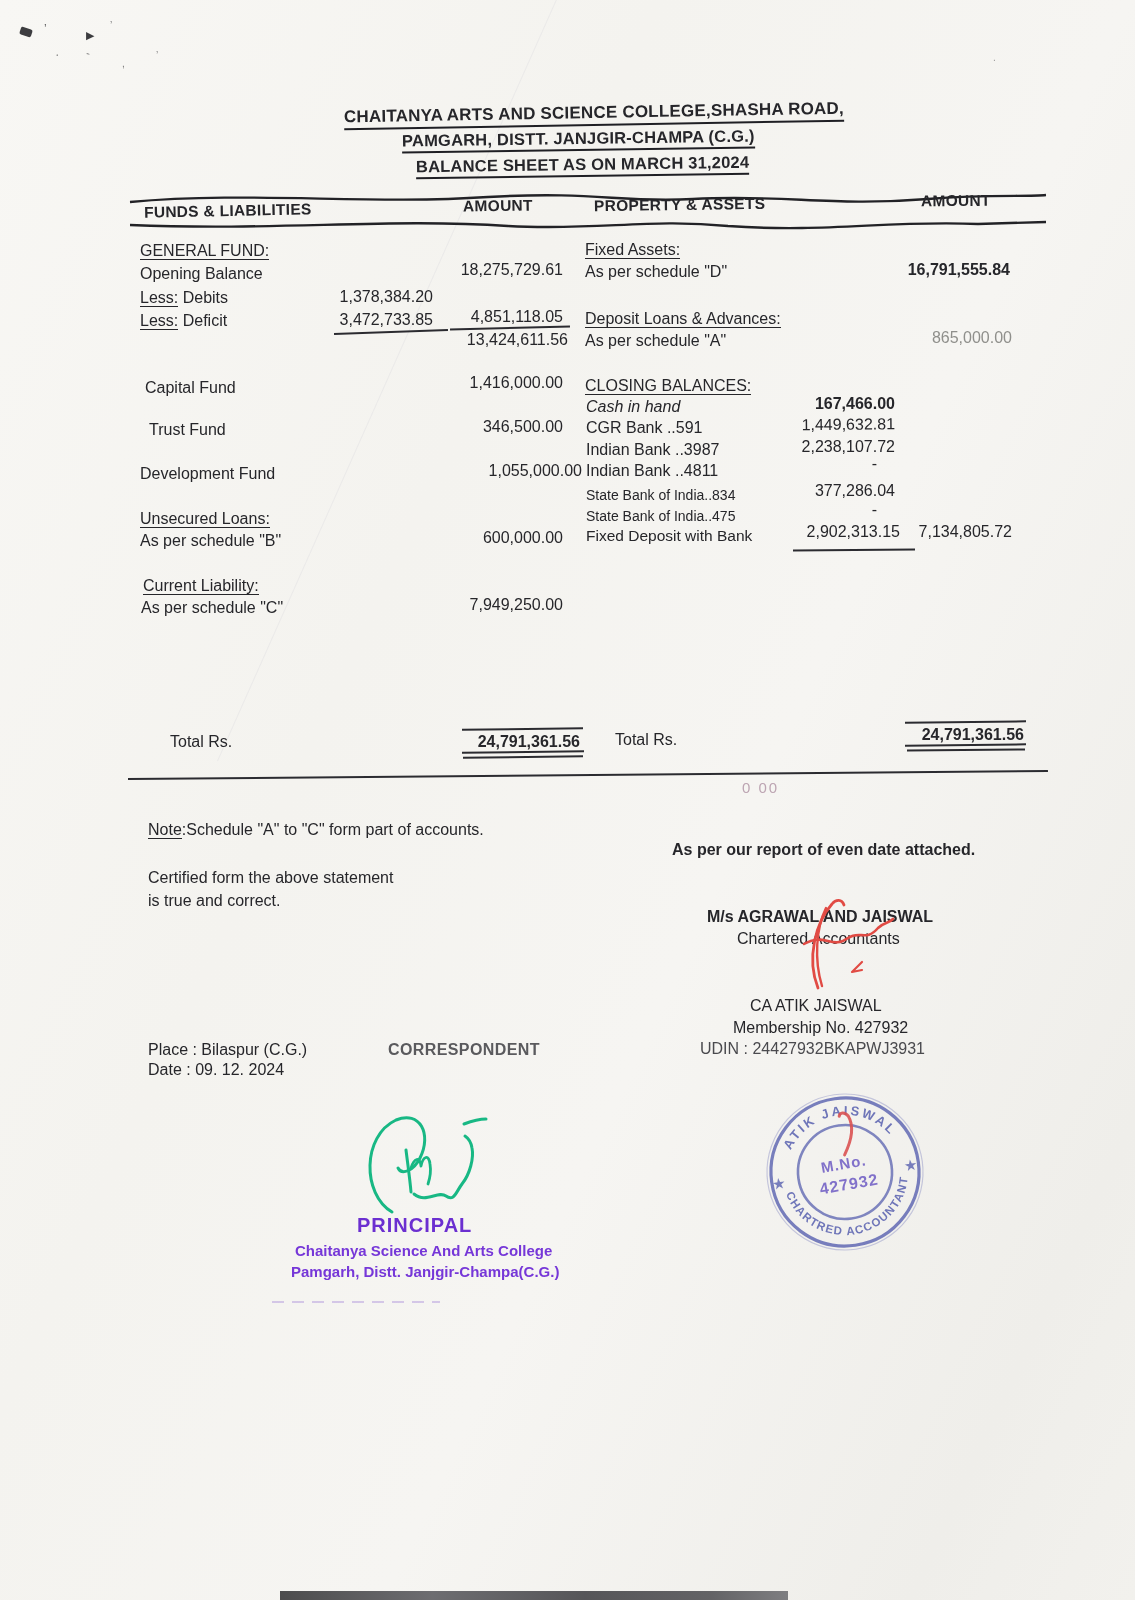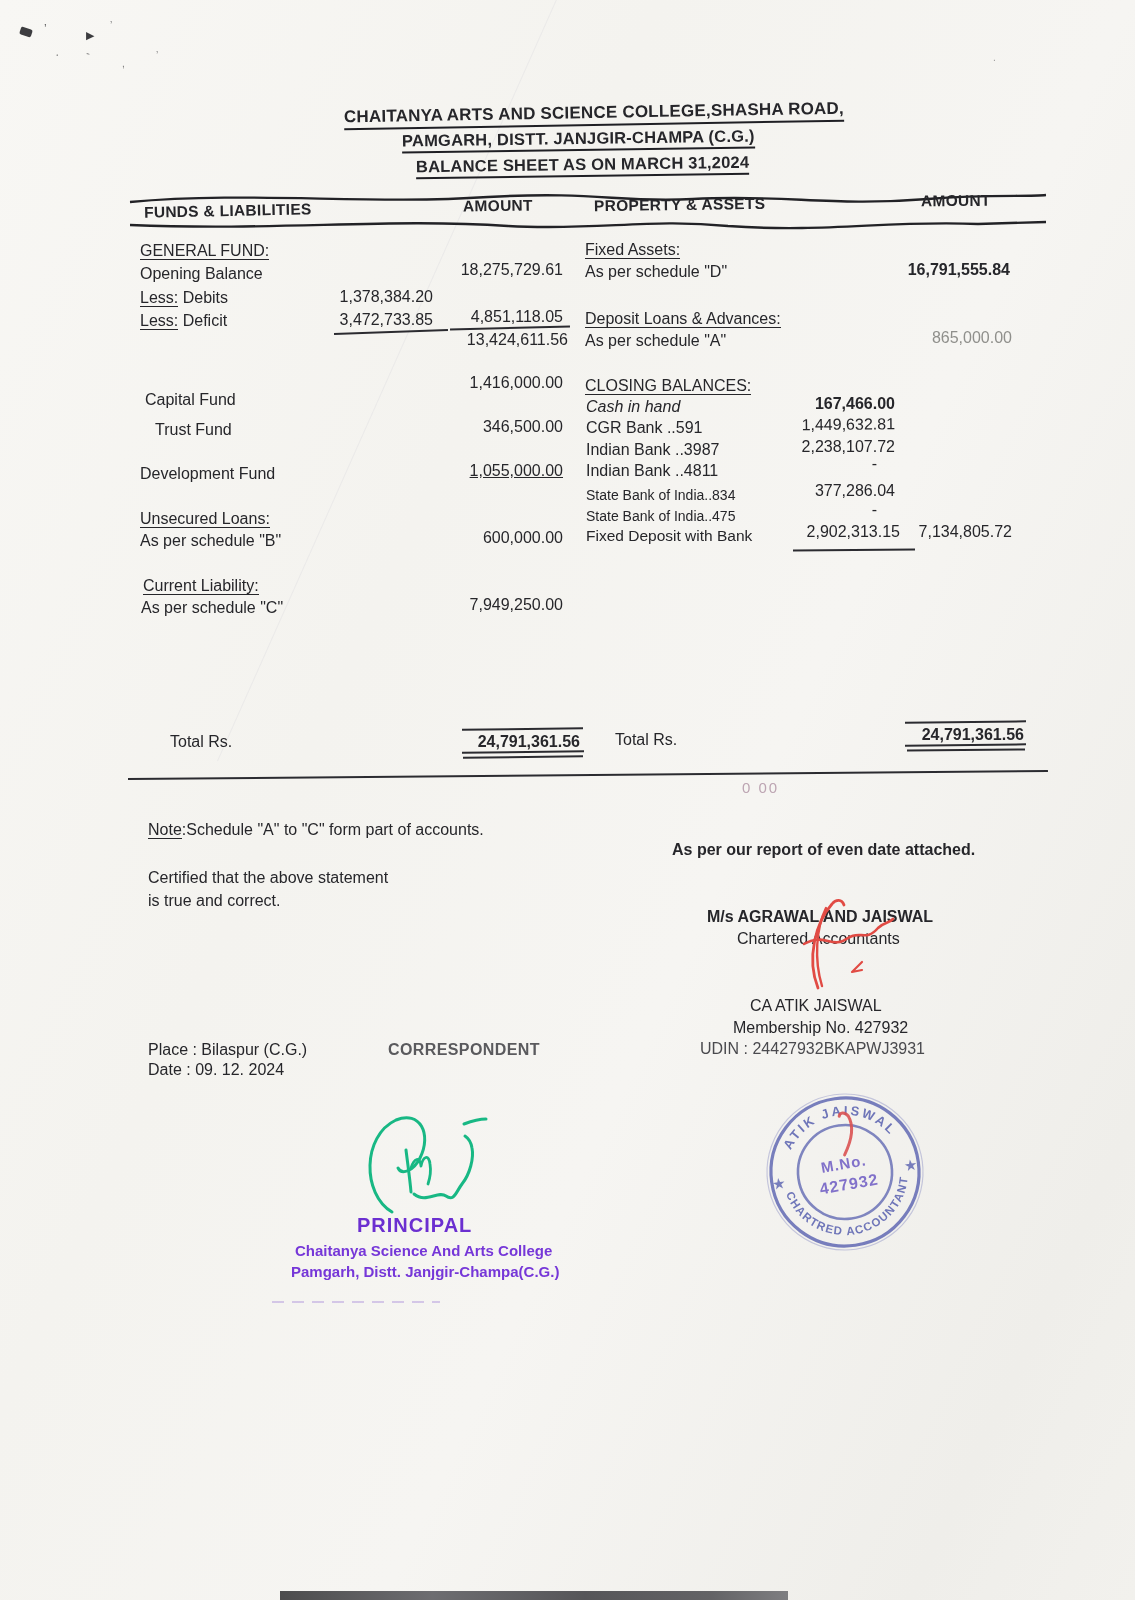--- a/index.html
+++ b/index.html
@@ -66,28 +66,28 @@
   <div class="num" style="left:413px;top:261px;">18,275,729.61</div>
   <div class="t" style="left:140px;top:289px;"><span class="u">Less:</span><span> Debits</span></div>
   <div class="num" style="left:283px;top:288px;">1,378,384.20</div>
   <div class="t" style="left:140px;top:312px;"><span class="u">Less:</span><span> Deficit</span></div>
   <div class="num" style="left:283px;top:311px;">3,472,733.85</div>
   <div class="num" style="left:413px;top:308px;">4,851,118.05</div>
   <div class="line" style="left:334px;top:331px;width:114px;transform:rotate(-2deg);"></div>
   <div class="line" style="left:450px;top:327px;width:120px;transform:rotate(-1.5deg);"></div>
   <div class="num" style="left:418px;top:331px;">13,424,611.56</div>
 
-  <div class="t" style="left:145px;top:379px;margin-top:12px;">Capital Fund</div>
+  <div class="t" style="left:145px;top:379px;">Capital Fund</div>
   <div class="num" style="left:413px;top:374px;">1,416,000.00</div>
 
-  <div class="t" style="left:155px;top:421px;">Trust Fund</div>
+  <div class="t" style="left:149px;top:421px;">Trust Fund</div>
   <div class="num" style="left:413px;top:418px;">346,500.00</div>
 
   <div class="t" style="left:140px;top:465px;">Development Fund</div>
-  <div class="num" style="left:413px;top:462px;text-decoration:underline;">1,055,000.00</div>
+  <div class="num" style="left:432px;top:462px;">1,055,000.00</div>
 
   <div class="t" style="left:140px;top:510px;"><span class="u">Unsecured Loans:</span></div>
   <div class="t" style="left:140px;top:532px;">As per schedule "B"</div>
   <div class="num" style="left:413px;top:529px;">600,000.00</div>
 
   <div class="t" style="left:143px;top:577px;"><span class="u">Current Liability:</span></div>
   <div class="t" style="left:141px;top:599px;">As per schedule "C"</div>
   <div class="num" style="left:413px;top:596px;">7,949,250.00</div>
 
   <div class="t" style="left:585px;top:241px;"><span class="u">Fixed Assets:</span></div>
@@ -127,21 +127,21 @@
   <div class="line" style="left:905px;top:721px;width:121px;transform:rotate(-0.6deg);"></div>
   <div class="num tot" style="left:874px;top:726px;">24,791,361.56</div>
   <div class="line" style="left:905px;top:744px;width:121px;transform:rotate(-0.6deg);"></div>
   <div class="line" style="left:907px;top:749px;width:118px;transform:rotate(-0.6deg);"></div>
 
   <div class="line" style="left:128px;top:778px;width:920px;height:2.2px;transform:rotate(-0.5deg);transform-origin:left center;"></div>
   <div class="t residual" style="left:742px;top:779px;">0 00</div>
 
   <div class="t" style="left:148px;top:821px;"><span class="u">Note</span><span>:Schedule "A" to "C" form part of accounts.</span></div>
   <div class="t sb" style="left:672px;top:841px;">As per our report of even date attached.</div>
-  <div class="t" style="left:148px;top:869px;">Certified that the above statement</div>
+  <div class="t" style="left:148px;top:869px;">Certified form the above statement</div>
   <div class="t" style="left:148px;top:892px;">is true and correct.</div>
 
   <div class="t b" style="left:707px;top:908px;">M/s AGRAWAL AND JAISWAL</div>
   <div class="t" style="left:737px;top:930px;">Chartered Accountants</div>
 
   <svg class="sig" width="120" height="105" viewBox="0 0 120 105" style="position:absolute;left:778px;top:896px;">
     <path d="M 40,92 C 28,62 38,26 54,8 C 58,3 64,3 66,9" stroke="#e14b44" stroke-width="2.8"></path>
     <path d="M 48,12 C 38,32 36,64 44,90" stroke="#e14b44" stroke-width="2.4"></path>
     <path d="M 26,48 C 46,36 54,54 70,42 C 82,34 88,46 100,32 C 106,26 110,28 115,23" stroke="#e14b44" stroke-width="2.6"></path>
     <path d="M 84,66 L 74,76 L 84,74" stroke="#e14b44" stroke-width="2.2"></path>

